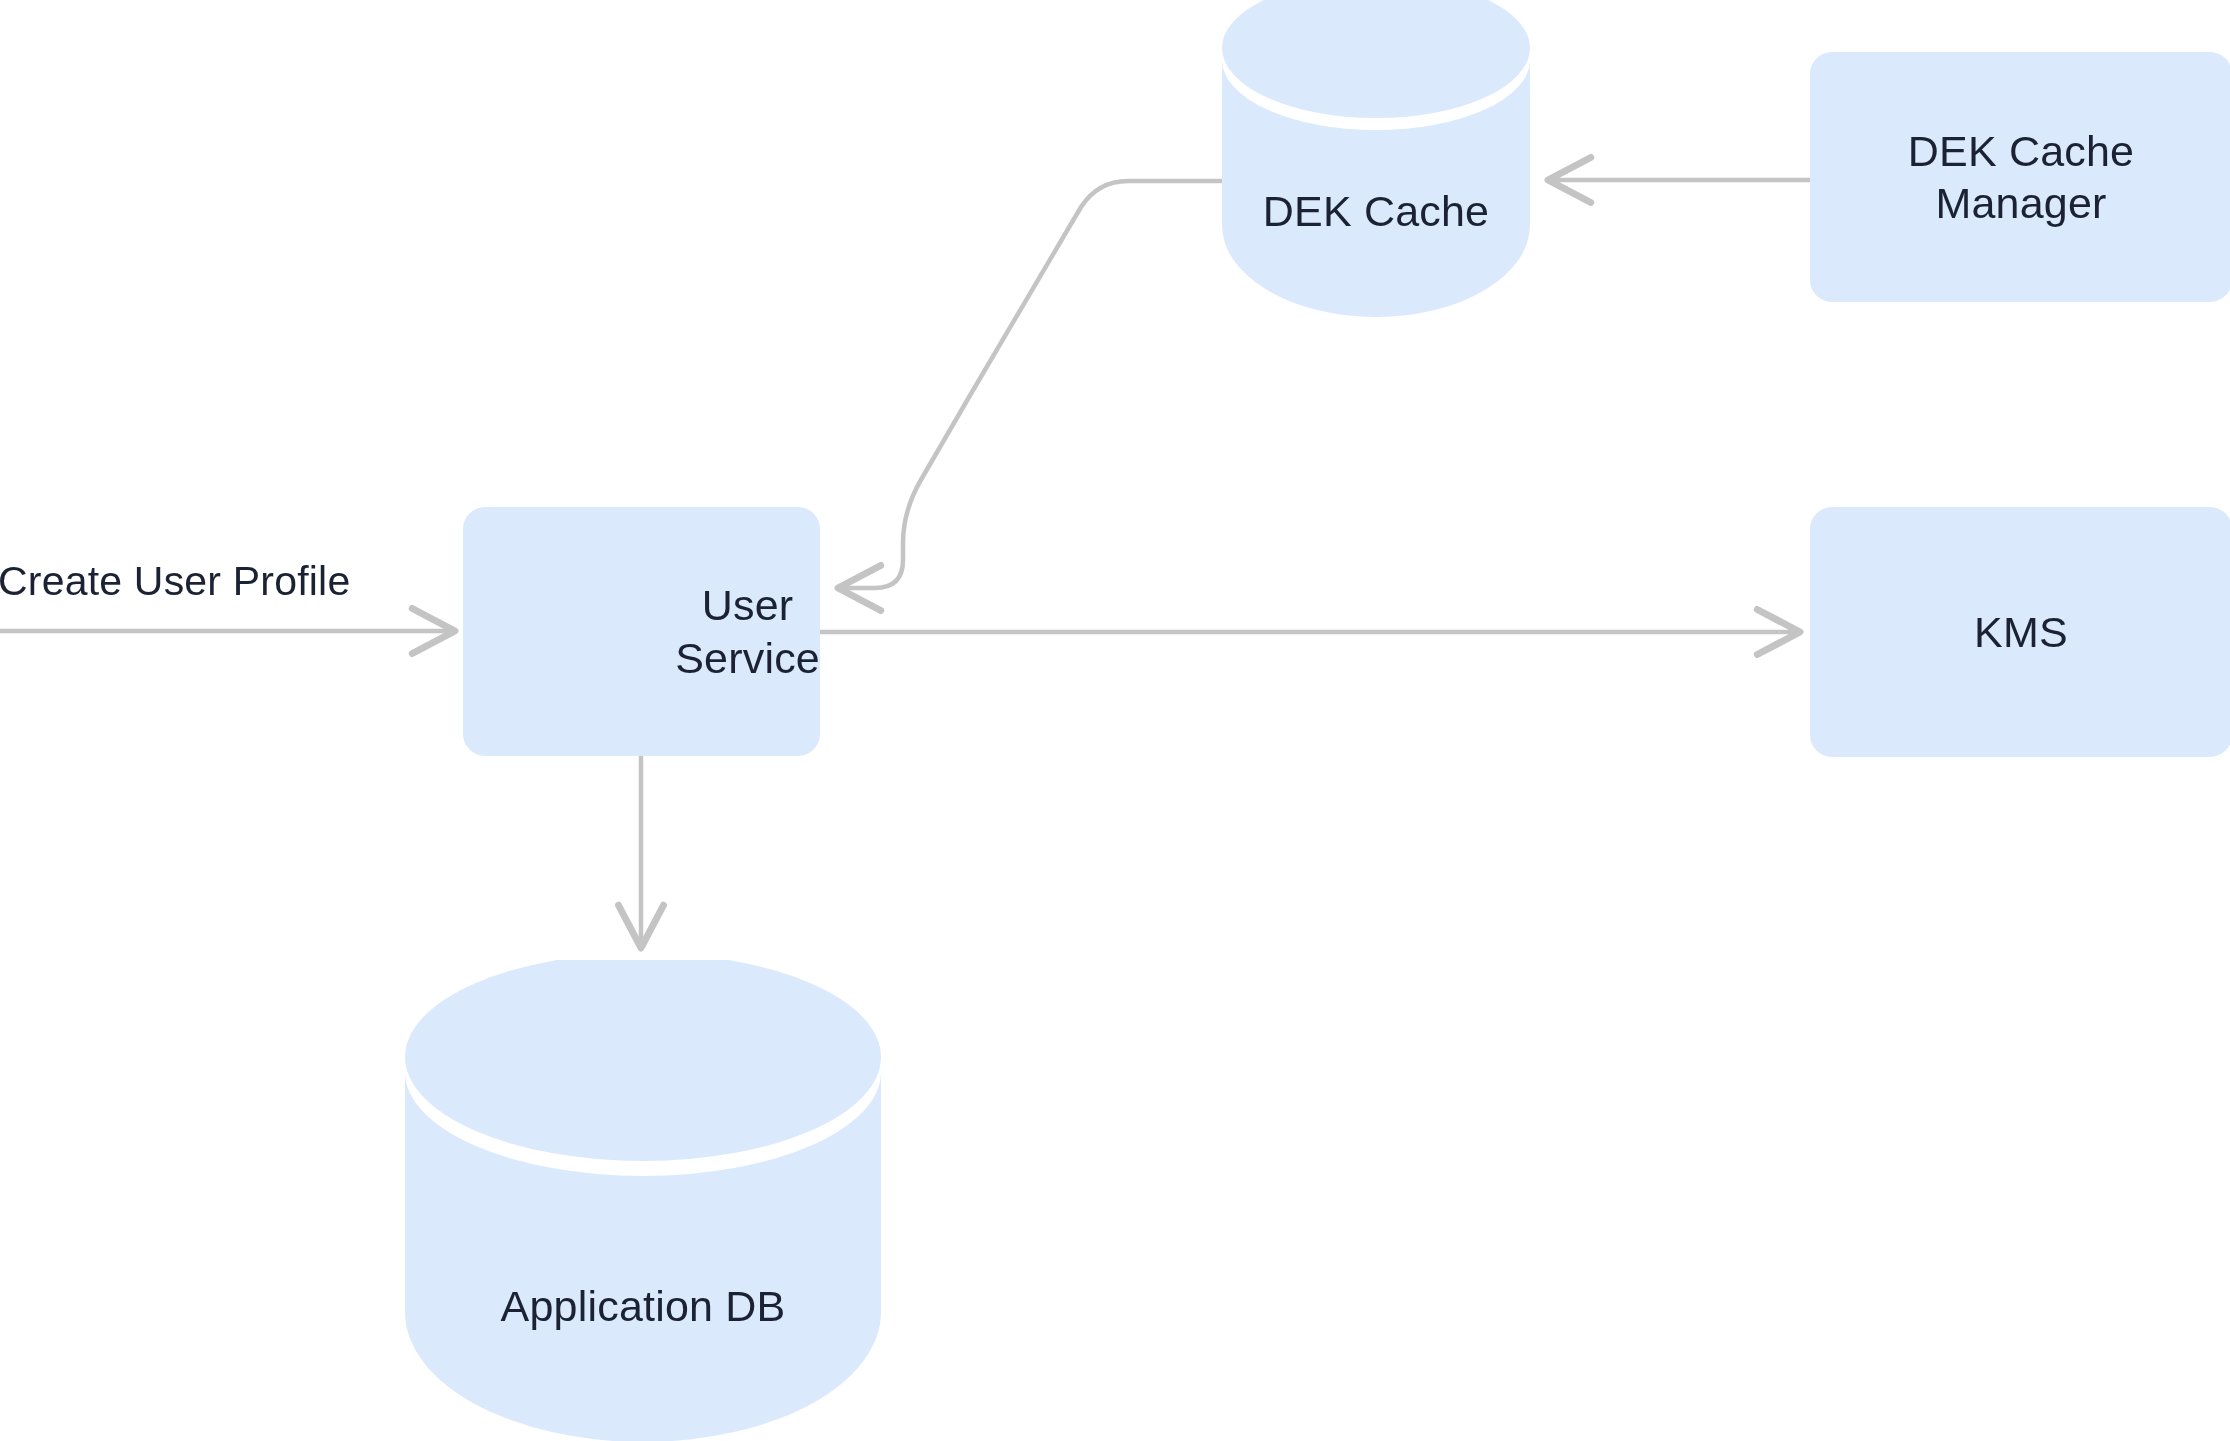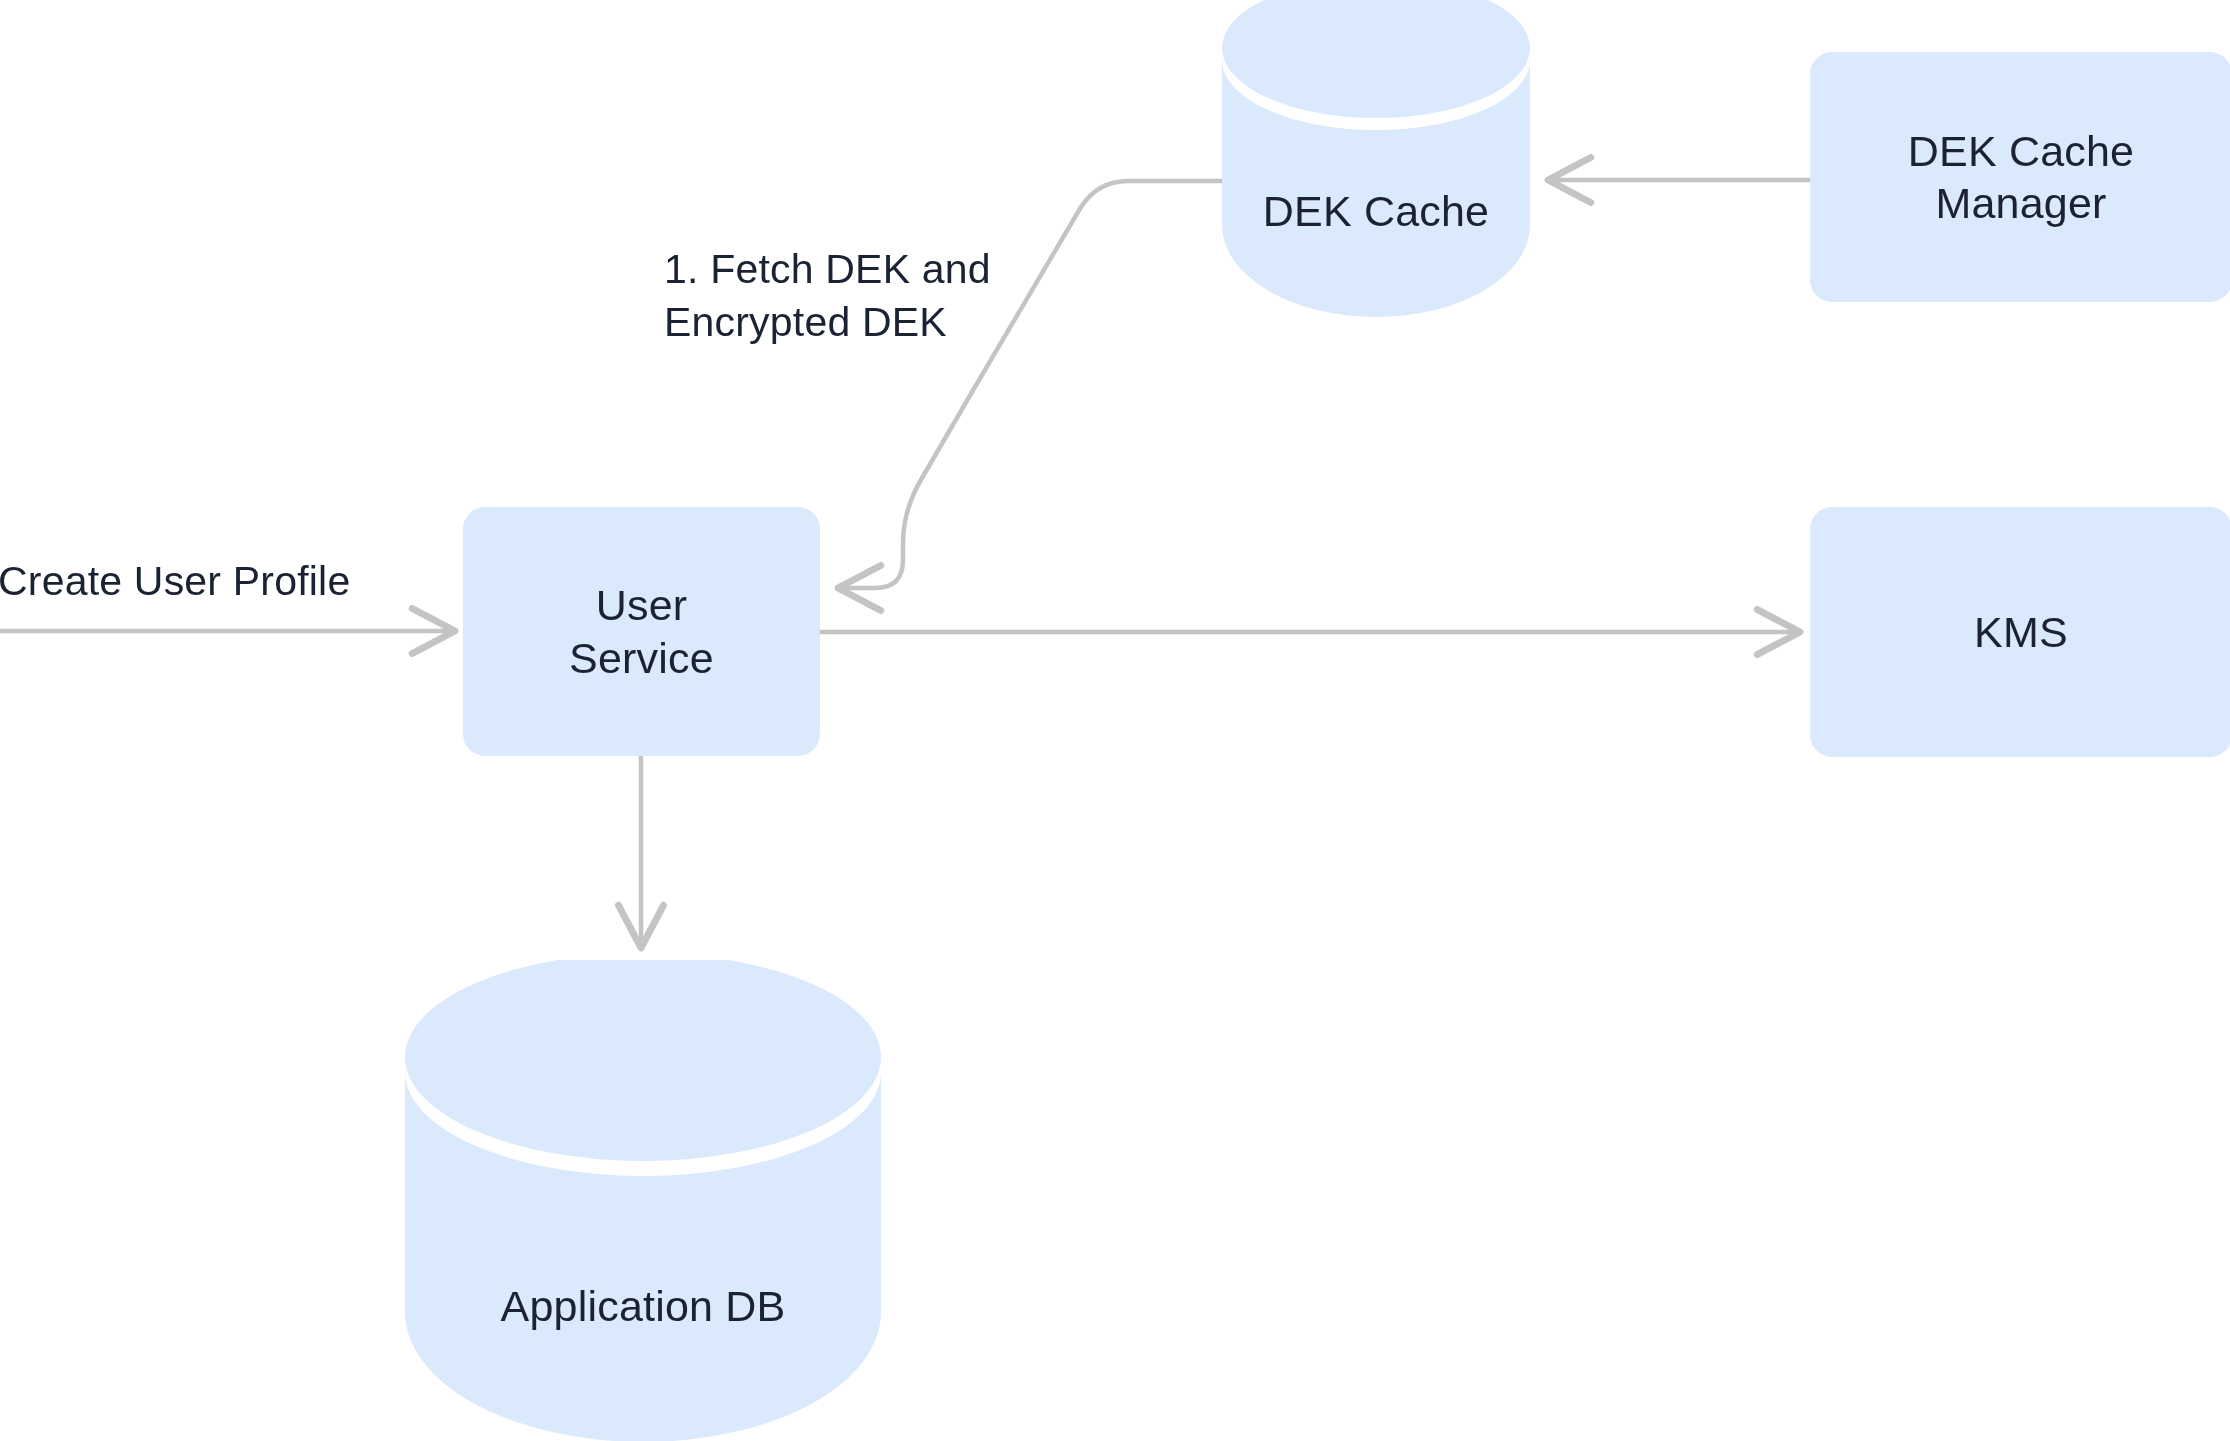--- a/index.html
+++ b/index.html
@@ -62,20 +62,21 @@
     color: #1a2233;
     line-height: 1.30;
     letter-spacing: 0.2px;
     white-space: pre-line;
   }
 
   
   #node-user-service {
     left: 463px; top: 507px; width: 357px; height: 249px;
     font-size: 43px;
+    justify-content: flex-end;
   }
   #node-dek-cache {
     left: 1222px; top: -12px; width: 308px; height: 334px;
     font-size: 43px;
   }
   #node-dek-cache .cyl-label { padding-top: 112px; }
   #node-dek-cache-manager {
     left: 1810px; top: 52px; width: 422px; height: 250px;
     font-size: 43px;
   }
@@ -170,18 +171,16 @@
     <svg class="cyl-shape" viewBox="0 0 476 484" preserveAspectRatio="none">
       <path d="M 0 112 L 0 352 A 238 130 0 0 0 476 352 L 476 112 Z" fill="#dbe9fd"></path>
       <ellipse cx="238" cy="112" rx="238" ry="104" fill="#ffffff"></ellipse>
       <ellipse cx="238" cy="97" rx="238" ry="104" fill="#dbe9fd"></ellipse>
     </svg>
     <span class="cyl-label">Application DB</span>
   </div>
 
   <div class="edge-label" id="label-create-user-profile">Create User Profile</div>
 
-  <div class="edge-label" id="label-step-1">1. Fetch DEK and
-Encrypted DEK</div>
 
 
 
 </div>
 
 </body></html>

